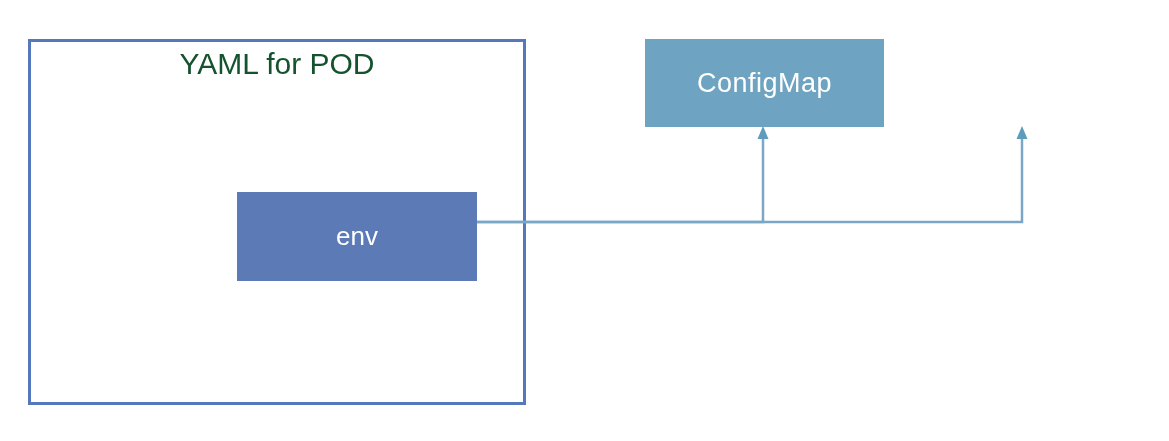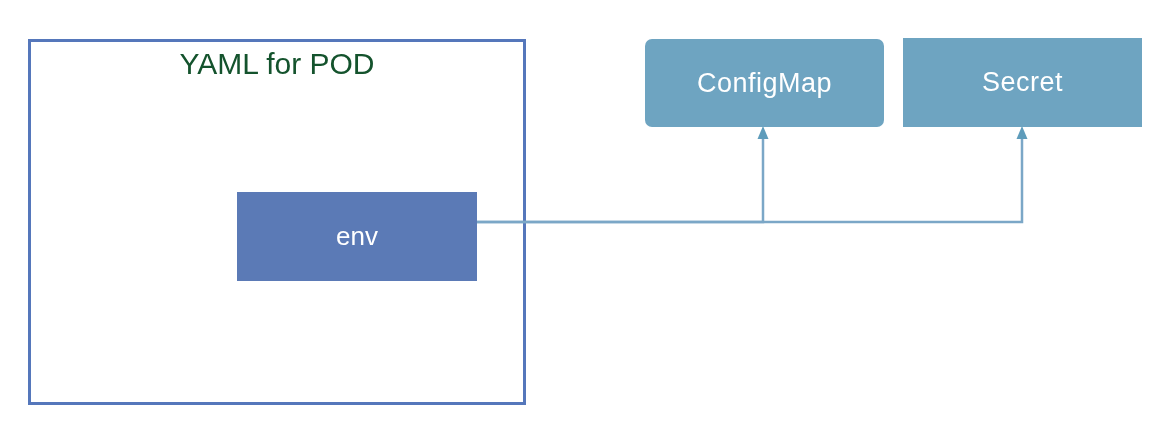--- a/index.html
+++ b/index.html
@@ -60,21 +60,20 @@
     display: flex;
     align-items: center;
     justify-content: center;
     letter-spacing: 0.5px;
   }
   .configmap-node {
     left: 645px;
     top: 39px;
     width: 239px;
     height: 88px;
-    border-radius: 7px;
   }
   .secret-node {
     left: 903px;
     top: 38px;
     width: 239px;
     height: 89px;
   }
   
   .edges-svg {
     position: absolute;
@@ -103,17 +102,14 @@
   </svg>
 
   <div class="env-node">
     <span>env</span>
   </div>
 
   <div class="target-node configmap-node">
     <span>ConfigMap</span>
   </div>
 
-  <div class="target-node secret-node">
-    <span>Secret</span>
-  </div>
 
 </div>
 
 </body></html>

